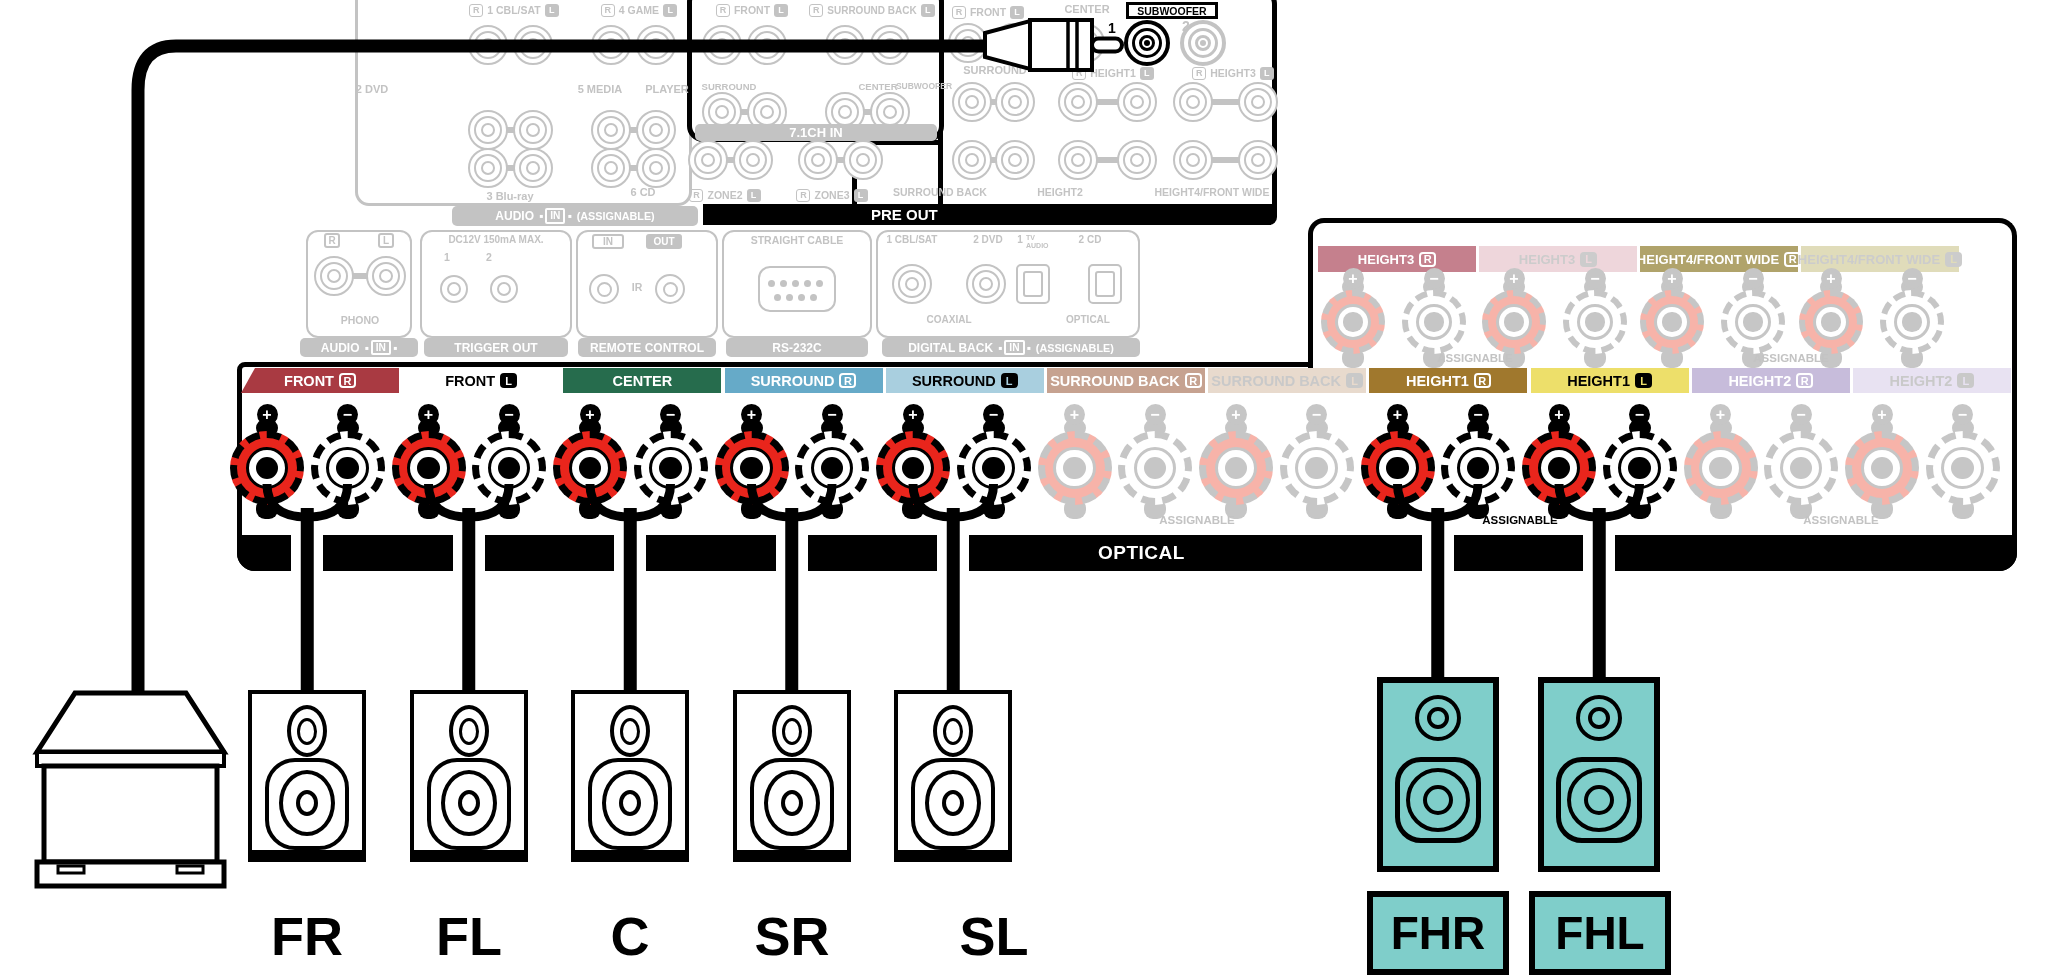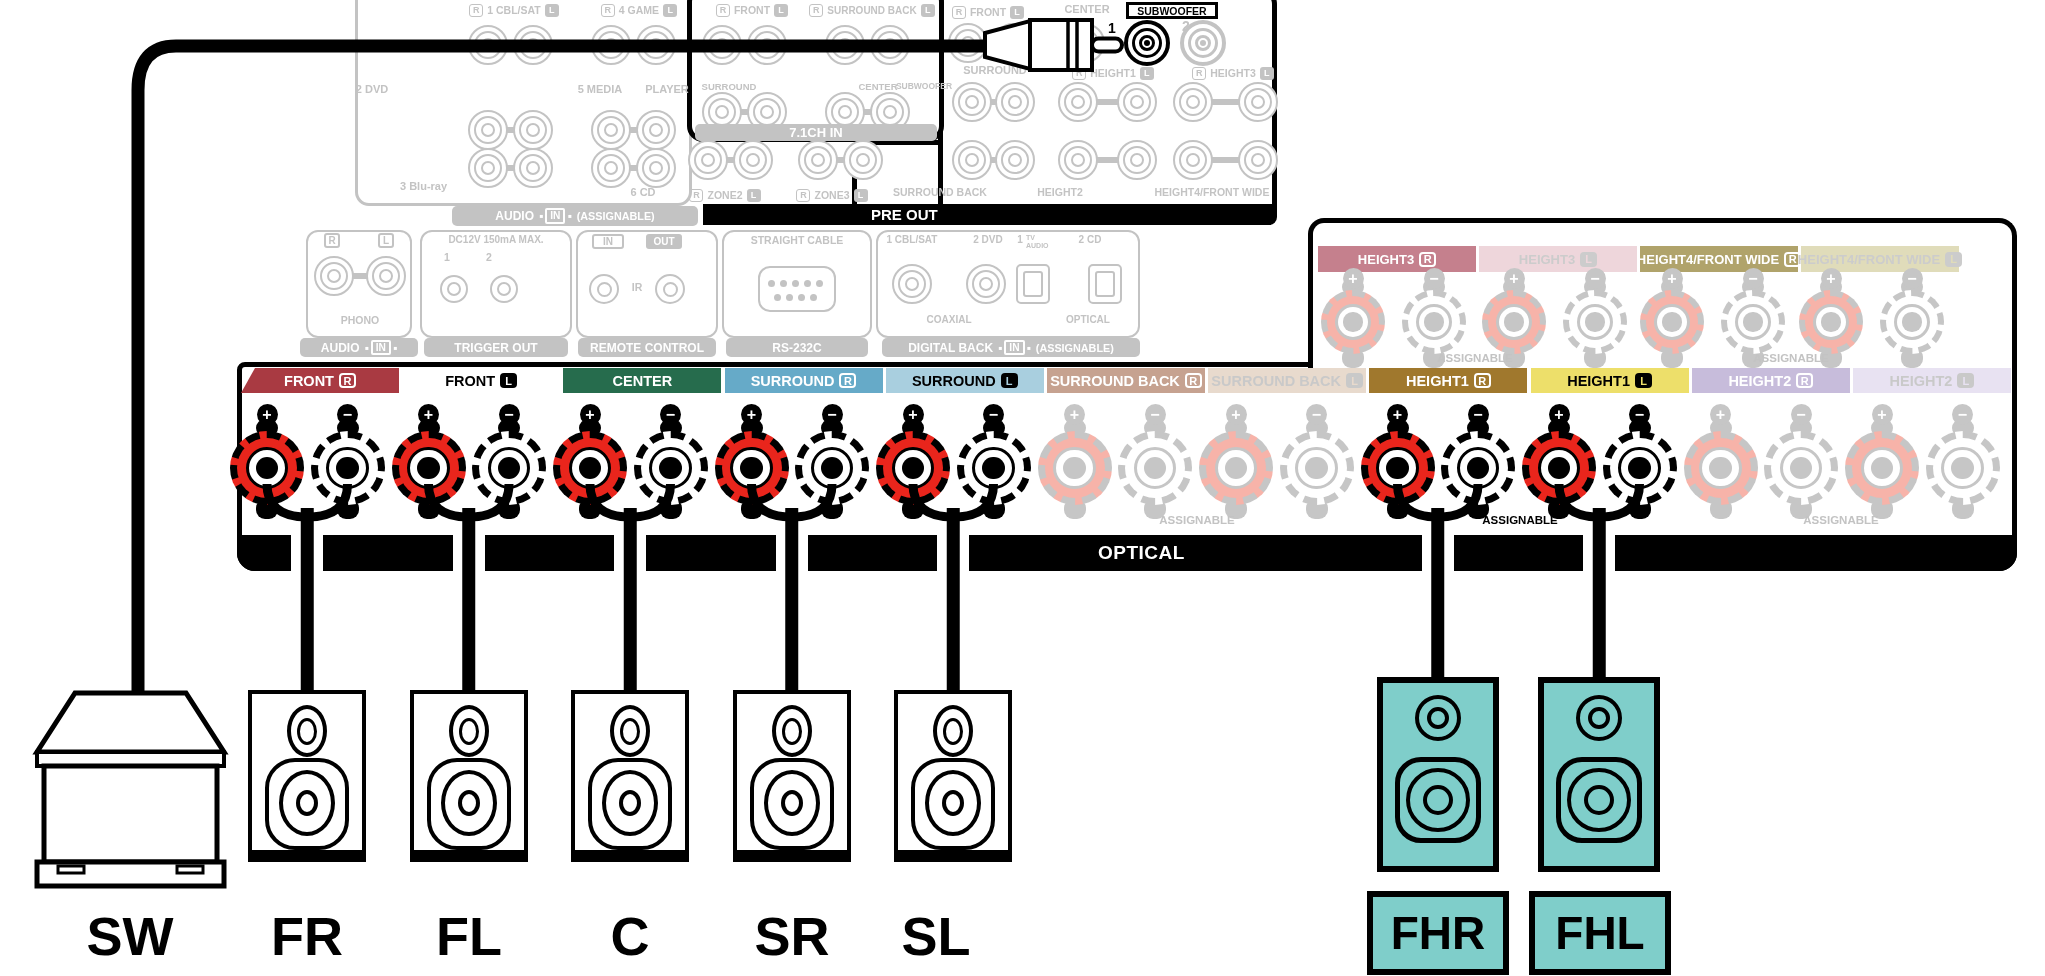--- a/index.html
+++ b/index.html
@@ -66,21 +66,21 @@
     <div style="position: absolute; left: 513px; top: 148px; width: 40px; height: 40px; border-radius: 50%; border: 2.5px solid rgb(195, 195, 195); background: rgb(255, 255, 255);"></div>
     <div style="position: absolute; left: 519px; top: 154px; width: 28px; height: 28px; border-radius: 50%; border: 2.5px solid rgb(195, 195, 195); background: transparent;"></div>
     <div style="position: absolute; left: 526px; top: 161px; width: 14px; height: 14px; border-radius: 50%; border: 2.5px solid rgb(195, 195, 195); background: transparent;"></div>
     <div style="position: absolute; left: 611px; top: 165px; width: 45px; height: 6px; background: rgb(195, 195, 195);"></div>
     <div style="position: absolute; left: 591px; top: 148px; width: 40px; height: 40px; border-radius: 50%; border: 2.5px solid rgb(195, 195, 195); background: rgb(255, 255, 255);"></div>
     <div style="position: absolute; left: 597px; top: 154px; width: 28px; height: 28px; border-radius: 50%; border: 2.5px solid rgb(195, 195, 195); background: transparent;"></div>
     <div style="position: absolute; left: 604px; top: 161px; width: 14px; height: 14px; border-radius: 50%; border: 2.5px solid rgb(195, 195, 195); background: transparent;"></div>
     <div style="position: absolute; left: 636px; top: 148px; width: 40px; height: 40px; border-radius: 50%; border: 2.5px solid rgb(195, 195, 195); background: rgb(255, 255, 255);"></div>
     <div style="position: absolute; left: 642px; top: 154px; width: 28px; height: 28px; border-radius: 50%; border: 2.5px solid rgb(195, 195, 195); background: transparent;"></div>
     <div style="position: absolute; left: 649px; top: 161px; width: 14px; height: 14px; border-radius: 50%; border: 2.5px solid rgb(195, 195, 195); background: transparent;"></div>
-    <div style="position: absolute; left: 400px; top: 180px; width: 220px; height: 16px; font-size: 11px; color: rgb(195, 195, 195); white-space: nowrap;">3 Blu-ray</div>
+    <div style="position: absolute; left: 400px; top: 190px; width: 220px; height: 16px; text-align: center; font-size: 11px; color: rgb(195, 195, 195); white-space: nowrap;">3 Blu-ray</div>
     <div style="position: absolute; left: 533px; top: 186px; width: 220px; height: 16px; text-align: center; font-size: 11px; color: rgb(195, 195, 195); white-space: nowrap;">6 CD</div>
     <div style="position: absolute; left: 452px; top: 206px; width: 246px; height: 20px; background: rgb(195, 195, 195); color: rgb(255, 255, 255); border-radius: 5px; display: flex; align-items: center; justify-content: center; gap: 5px; font-size: 12px; white-space: nowrap;">
       <div style="position: static;">AUDIO</div>
       <div class="insq" style="position: static; display: inline-flex; align-items: center; gap: 2px;">
         <div class="inbox" style="position: static;">IN</div>
         <div class="insq" style="position: static;"></div>
       </div>
       <div style="position: static; font-size: 0.9em;">(ASSIGNABLE)</div>
     </div>
     <div style="position: absolute; left: 652px; top: 2px; width: 200px; height: 16px; display: flex; align-items: center; justify-content: center; gap: 4px; color: rgb(195, 195, 195); font-size: 10.5px; white-space: nowrap;">
@@ -654,21 +654,20 @@
     <div style="position: absolute; left: 1427px; top: 707px; width: 22px; height: 22px; border: 4px solid rgb(0, 0, 0); border-radius: 50%;"></div>
     <div style="position: absolute; left: 1395px; top: 757px; width: 86px; height: 86px; border: 5px solid rgb(0, 0, 0); border-radius: 26px;"></div>
     <div style="position: absolute; left: 1406px; top: 768px; width: 64px; height: 64px; border: 4px solid rgb(0, 0, 0); border-radius: 50%;"></div>
     <div style="position: absolute; left: 1423px; top: 785px; width: 30px; height: 30px; border: 4px solid rgb(0, 0, 0); border-radius: 50%;"></div>
     <div style="position: absolute; left: 1538px; top: 677px; width: 122px; height: 195px; background: rgb(127, 206, 202); border: 6px solid rgb(0, 0, 0);"></div>
     <div style="position: absolute; left: 1576px; top: 695px; width: 46px; height: 46px; border: 4.5px solid rgb(0, 0, 0); border-radius: 50%;"></div>
     <div style="position: absolute; left: 1588px; top: 707px; width: 22px; height: 22px; border: 4px solid rgb(0, 0, 0); border-radius: 50%;"></div>
     <div style="position: absolute; left: 1556px; top: 757px; width: 86px; height: 86px; border: 5px solid rgb(0, 0, 0); border-radius: 26px;"></div>
     <div style="position: absolute; left: 1567px; top: 768px; width: 64px; height: 64px; border: 4px solid rgb(0, 0, 0); border-radius: 50%;"></div>
     <div style="position: absolute; left: 1584px; top: 785px; width: 30px; height: 30px; border: 4px solid rgb(0, 0, 0); border-radius: 50%;"></div>
-    <div style="position: absolute; left: 50px; top: 905px; width: 160px; height: 62px; text-align: center; font-size: 54px; color: rgb(0, 0, 0);">SW</div>
     <div style="position: absolute; left: 227px; top: 905px; width: 160px; height: 62px; text-align: center; font-size: 54px; color: rgb(0, 0, 0);">FR</div>
     <div style="position: absolute; left: 389px; top: 905px; width: 160px; height: 62px; text-align: center; font-size: 54px; color: rgb(0, 0, 0);">FL</div>
     <div style="position: absolute; left: 550px; top: 905px; width: 160px; height: 62px; text-align: center; font-size: 54px; color: rgb(0, 0, 0);">C</div>
     <div style="position: absolute; left: 712px; top: 905px; width: 160px; height: 62px; text-align: center; font-size: 54px; color: rgb(0, 0, 0);">SR</div>
-    <div style="position: absolute; left: 856px; top: 905px; width: 160px; height: 62px; text-align: center; font-size: 54px; color: rgb(0, 0, 0);">SL</div>
+    <div style="position: absolute; left: 914px; top: 905px; width: 160px; height: 62px; text-align: center; font-size: 54px; color: rgb(0, 0, 0);">SL</div>
     <div style="position: absolute; left: 1529px; top: 891px; width: 142px; height: 84px; background: rgb(127, 206, 202); border: 6px solid rgb(0, 0, 0); display: flex; align-items: center; justify-content: center; font-size: 46px; color: rgb(0, 0, 0);">FHL</div>
     <div style="position: absolute; left: 1367px; top: 891px; width: 142px; height: 84px; background: rgb(127, 206, 202); border: 6px solid rgb(0, 0, 0); display: flex; align-items: center; justify-content: center; font-size: 46px; color: rgb(0, 0, 0);">FHR</div>
   </div>
 
 </body></html>

